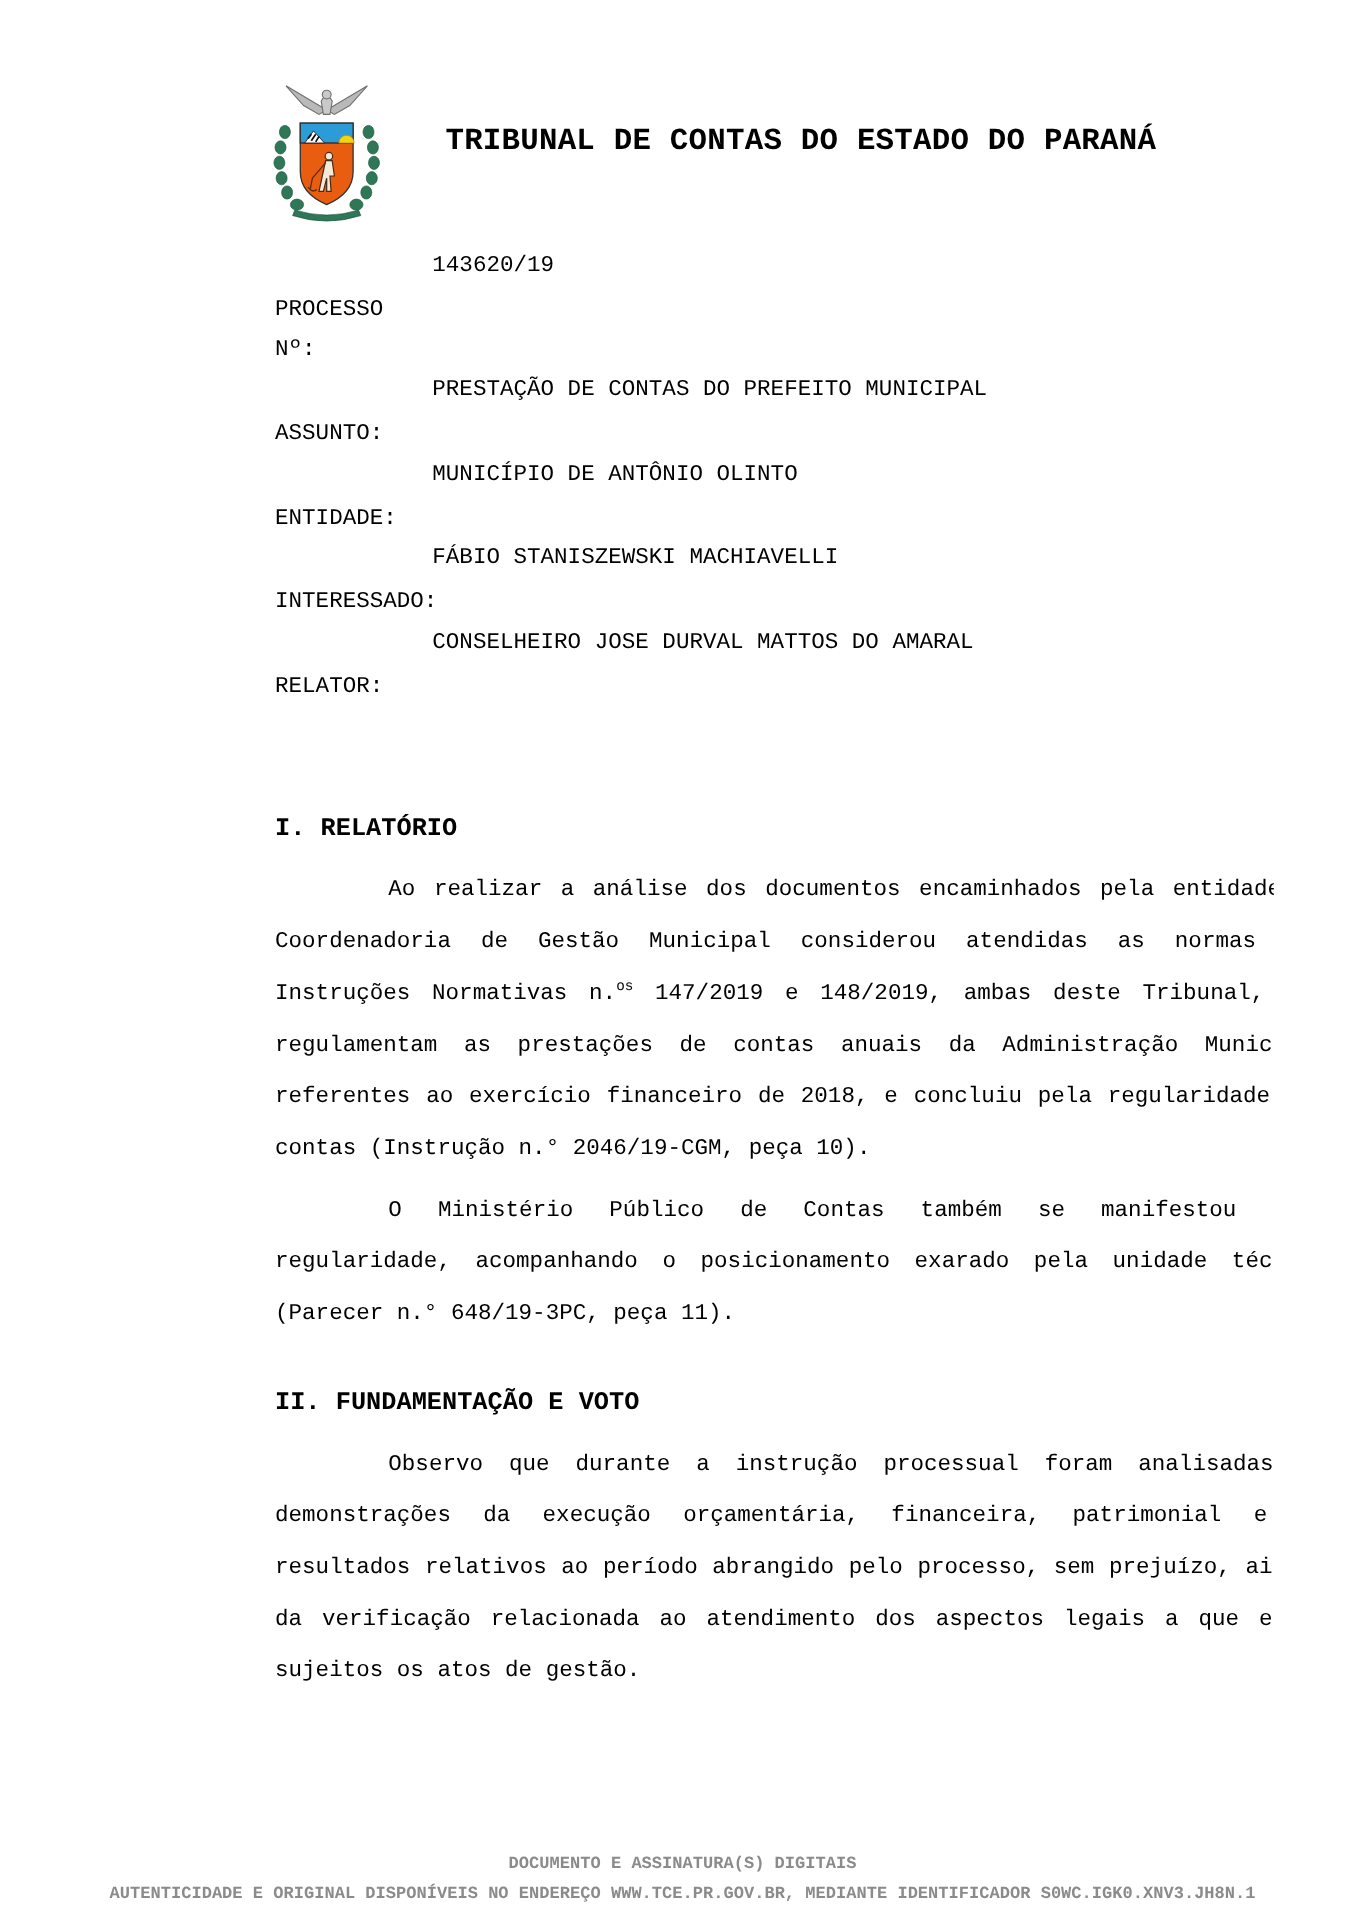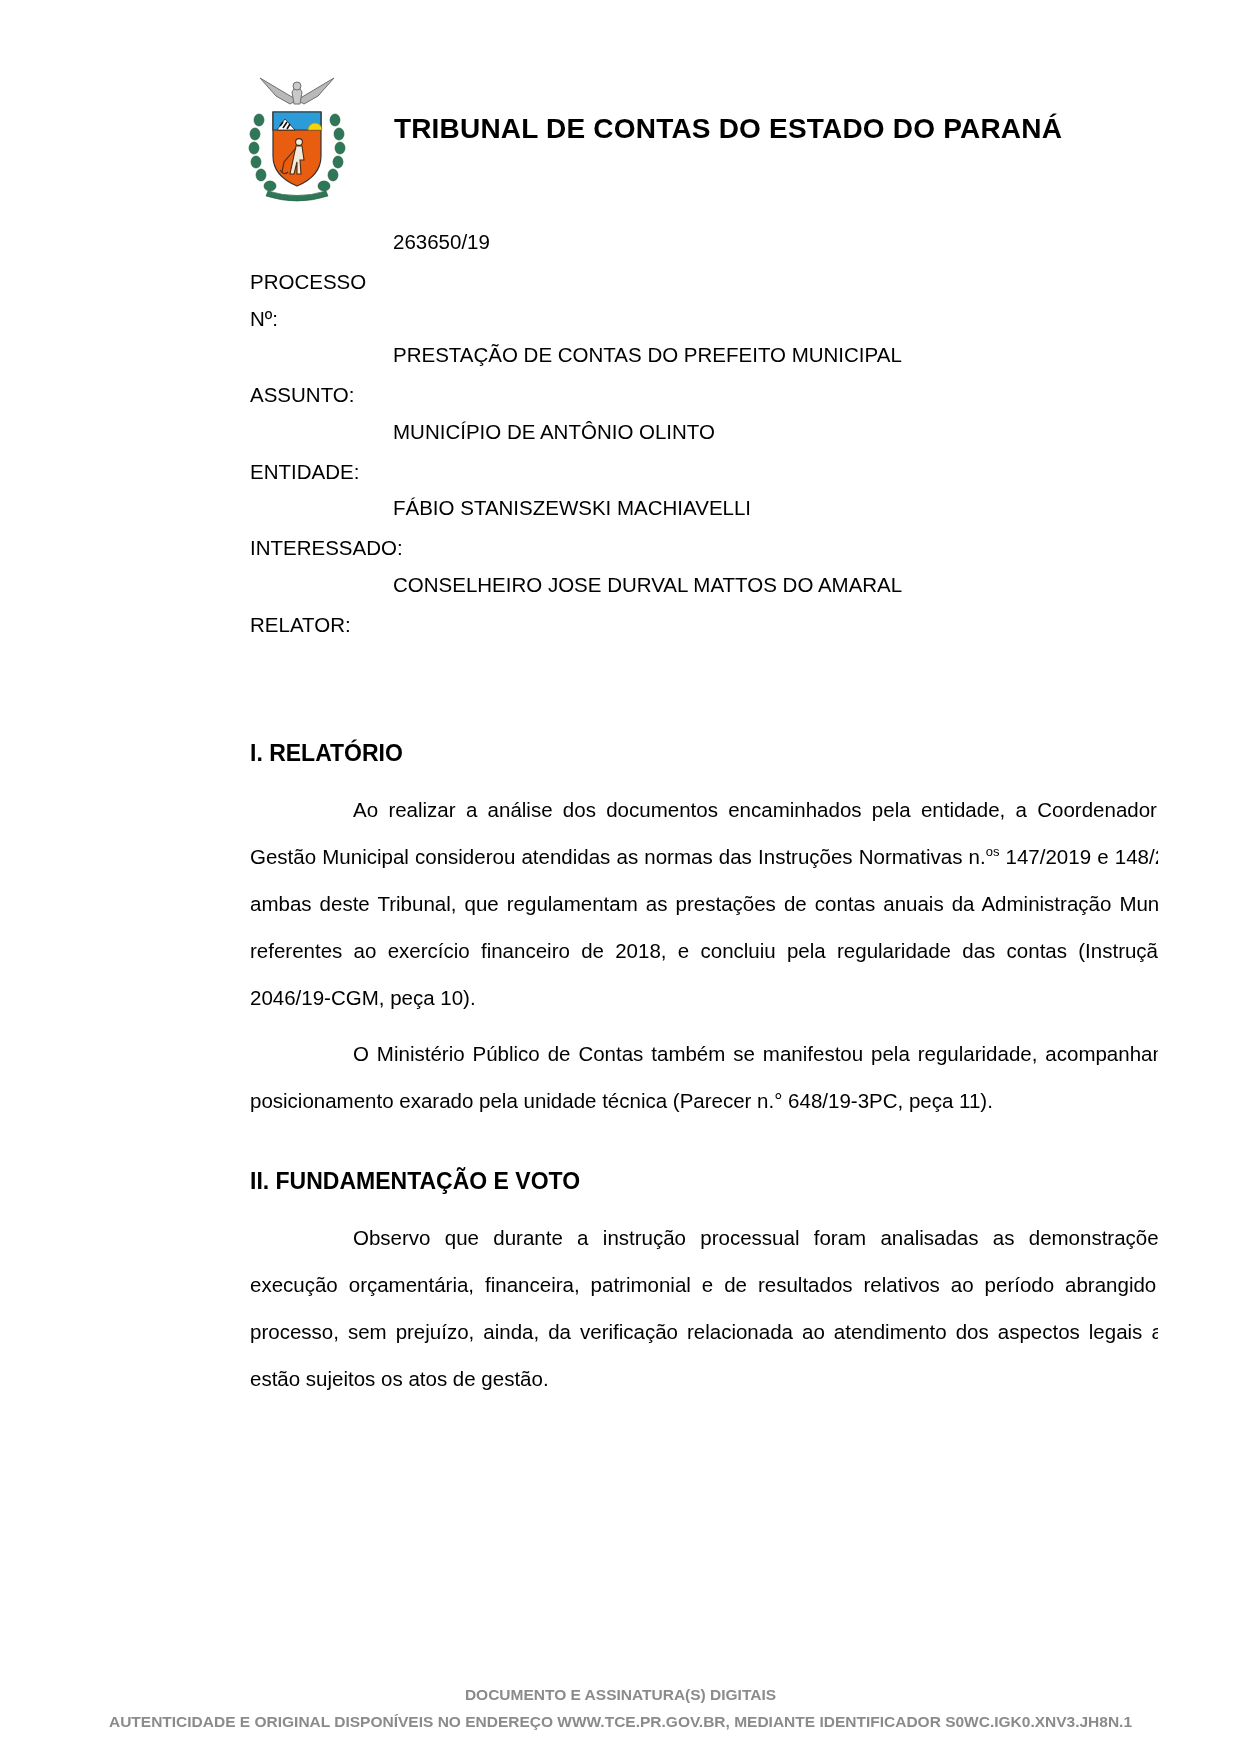--- a/index.html
+++ b/index.html
@@ -6,20 +6,21 @@
   html, body { background: #ffffff; }
   body { font-family: "Liberation Sans", "DejaVu Sans", sans-serif; color: #000; }
 
   .page {
     position: relative;
     width: 1075px;
     height: 1755px;
     margin: 0 auto;
     background: #ffffff;
     overflow: hidden;
+    font-family: Liberation Mono, monospace;
   }
 
   
   .logo {
     position: absolute;
     left: 163px;
     top: 74px;
     width: 102px;
     height: 128px;
   }
@@ -154,21 +155,21 @@
         <path d="M34 96 q4 6 8 2" fill="none"></path>
       </g>
     </svg>
   </div>
 
   <div class="doc-title">TRIBUNAL DE CONTAS DO ESTADO DO PARANÁ</div>
 
   <div class="meta">
     <div class="meta-row">
       <span class="meta-label">PROCESSO Nº:</span>
-      <span class="meta-value">263650/19</span>
+      <span class="meta-value">143620/19</span>
     </div>
     <div class="meta-row">
       <span class="meta-label">ASSUNTO:</span>
       <span class="meta-value">PRESTAÇÃO DE CONTAS DO PREFEITO MUNICIPAL</span>
     </div>
     <div class="meta-row">
       <span class="meta-label">ENTIDADE:</span>
       <span class="meta-value">MUNICÍPIO DE ANTÔNIO OLINTO</span>
     </div>
     <div class="meta-row">

